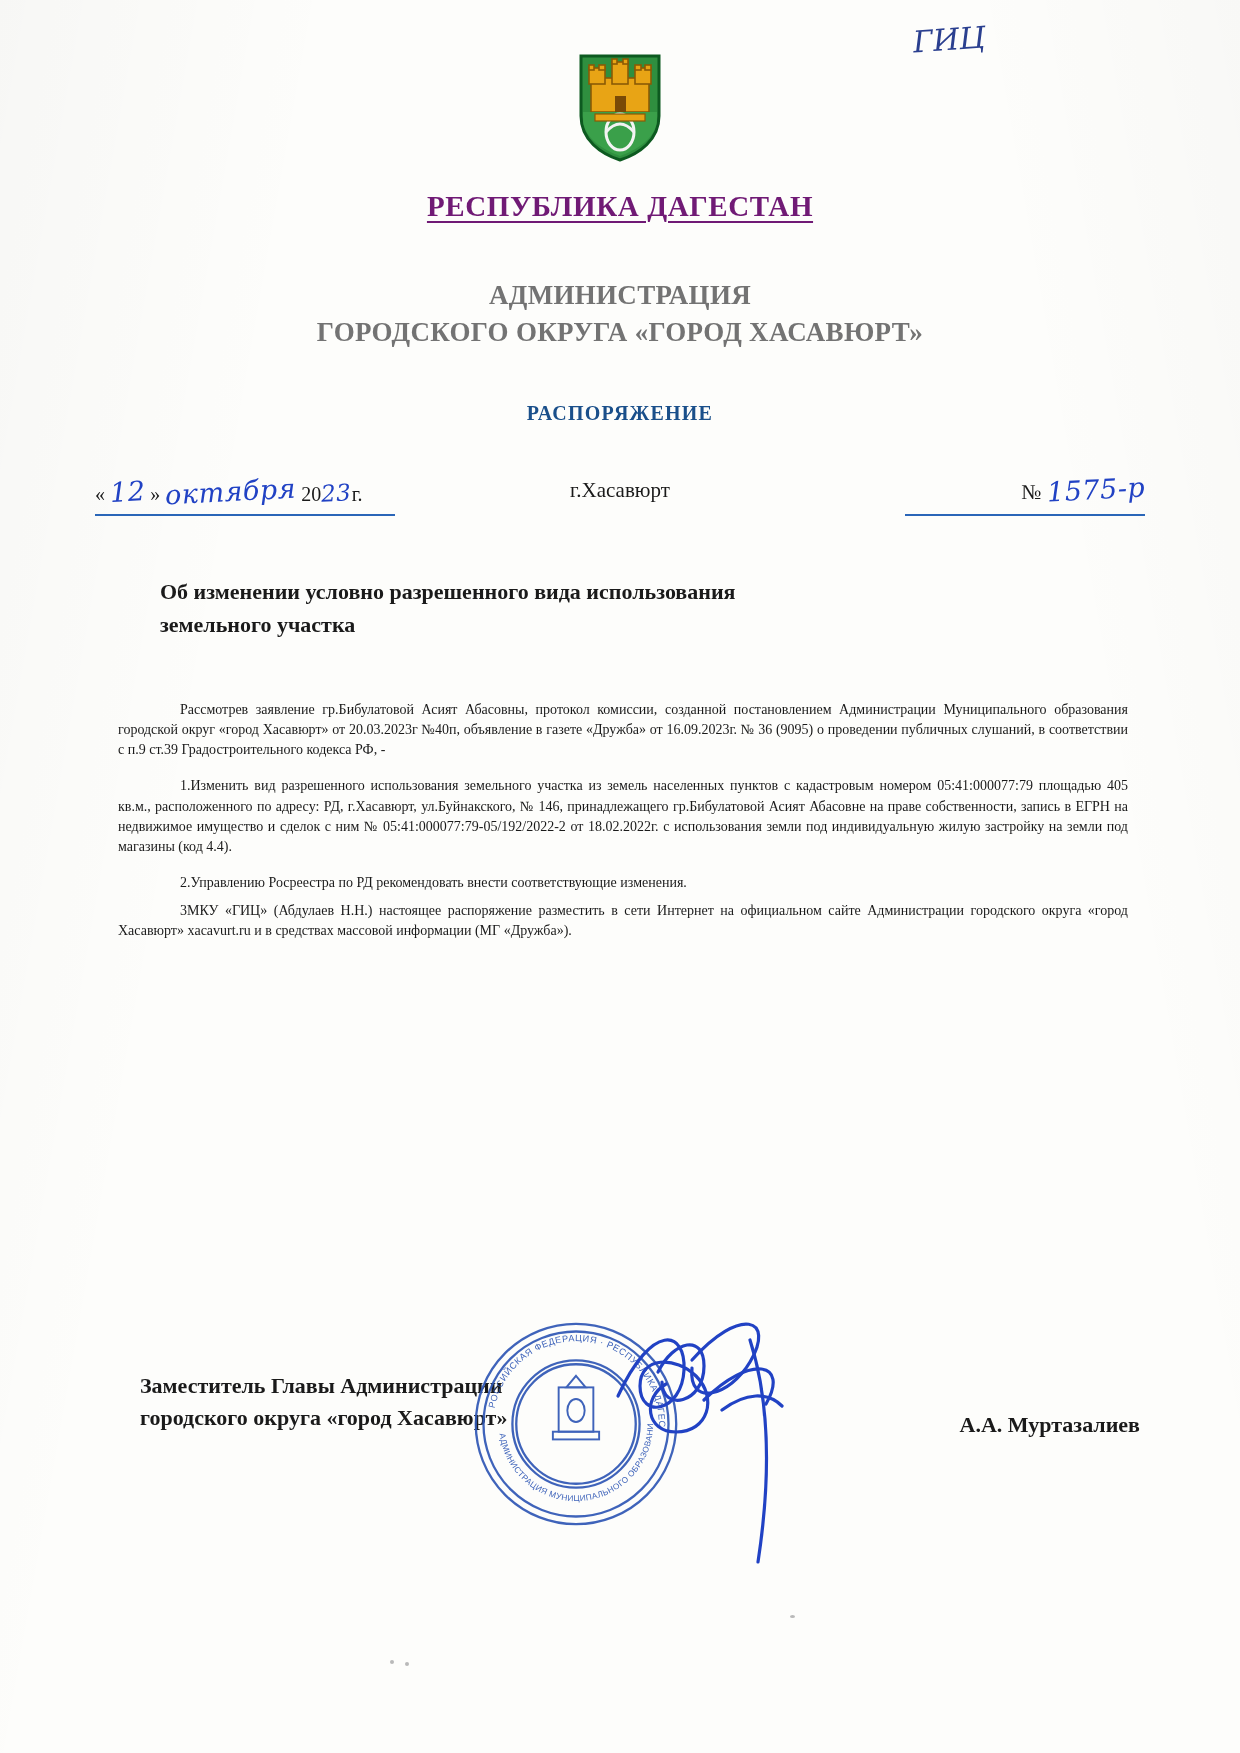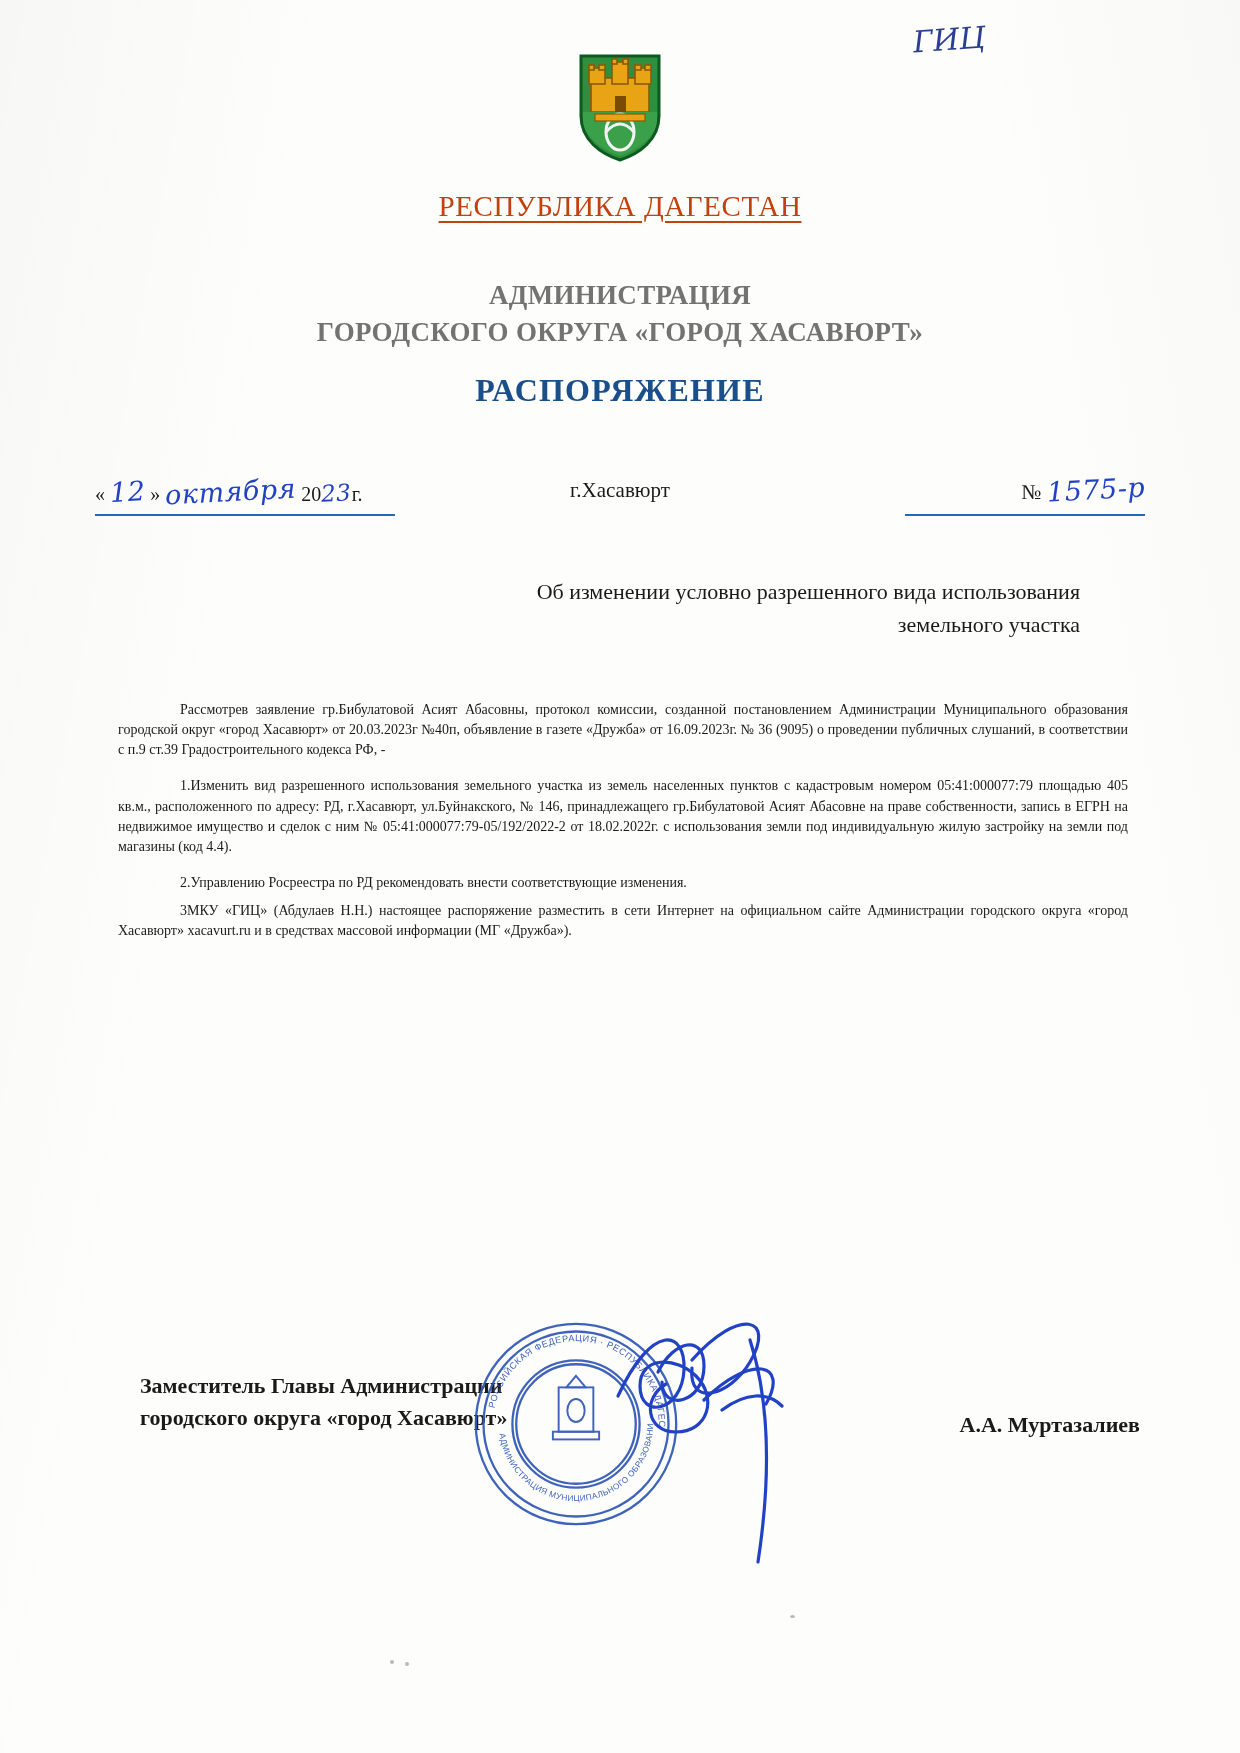--- a/index.html
+++ b/index.html
@@ -48,38 +48,38 @@
 
   
   .hdr-block {
     position: absolute;
     left: 0; right: 0;
     top: 190px;
     text-align: center;
   }
   .hdr-republic {
     font-size: 29px;
-    font-weight: normal;
+    font-weight: bold;
     letter-spacing: 0.6px;
-    color: #c2410c;
+    color: #701a75;
     text-decoration: underline;
     text-underline-offset: 5px;
     text-decoration-thickness: 2px;
   }
   .hdr-admin {
     margin-top: 54px;
     font-size: 27px;
     font-weight: bold;
     line-height: 1.38;
     letter-spacing: 0.3px;
     color: #737373;
   }
   .hdr-doctype {
-    margin-top: 20px;
-    font-size: 32px;
+    margin-top: 50px;
+    font-size: 20px;
     font-weight: bold;
     letter-spacing: 1.2px;
     color: #1a4f8a;
   }
 
   
   .meta-row {
     position: absolute;
     top: 470px;
     left: 95px;
@@ -128,23 +128,23 @@
   }
   .meta-rule.left  { width: 300px; left: 0; }
   .meta-rule.right { width: 240px; left: auto; right: 0; }
 
   
   .doc-title {
     position: absolute;
     top: 575px;
     left: 160px;
     right: 160px;
-    text-align: right;
+    text-align: left;
     font-size: 22px;
-    font-weight: normal;
+    font-weight: bold;
     line-height: 1.5;
   }
 
   
   .body-text {
     position: absolute;
     top: 700px;
     left: 118px;
     right: 112px;
     font-size: 14px;

